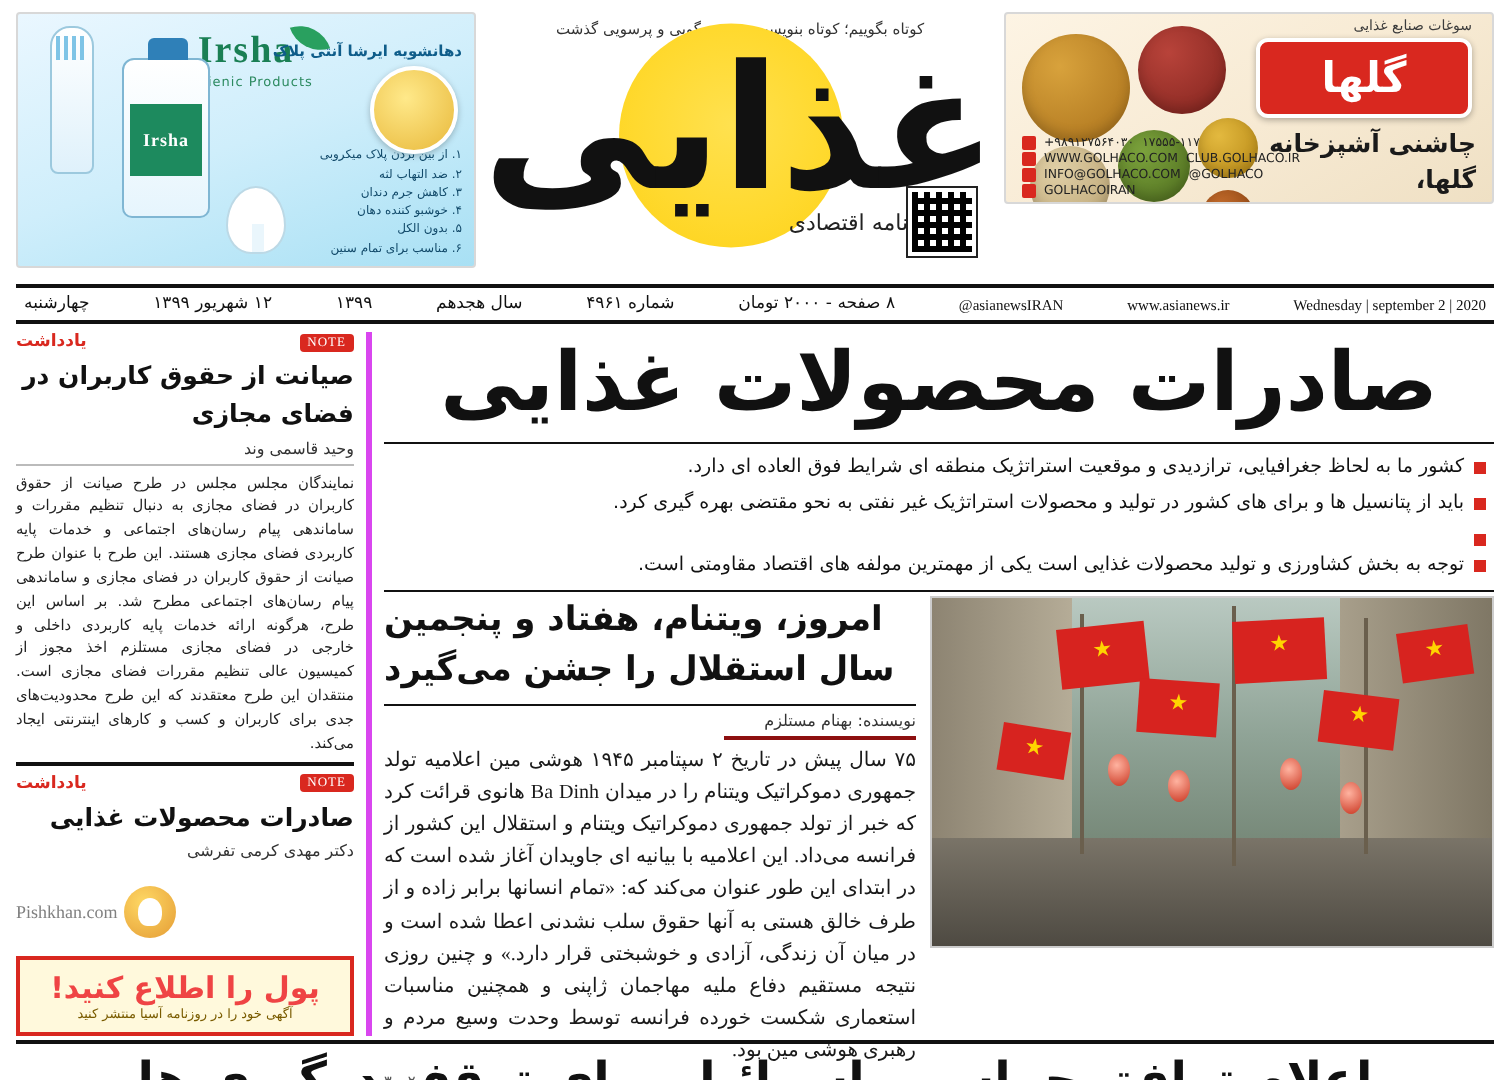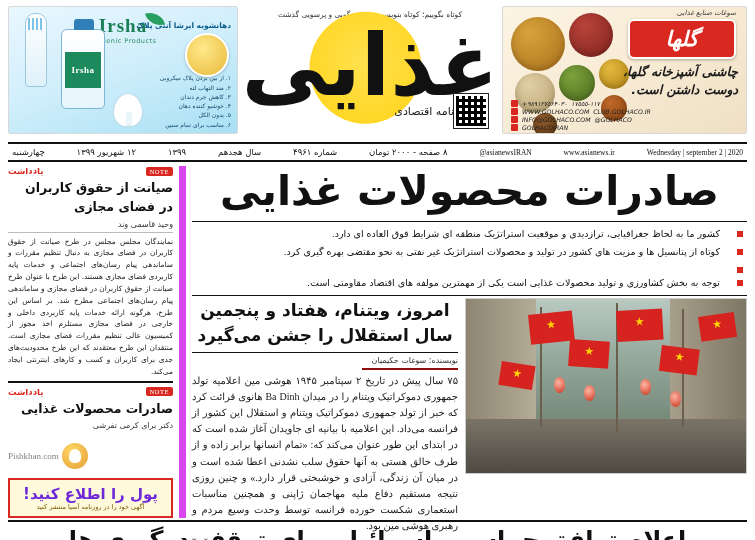--- a/index.html
+++ b/index.html
@@ -20,27 +20,26 @@
     position: relative;
     display: flex;
     flex-direction: row;
     height: 140px;
     padding: 6px 8px 0 8px;
     gap: 6px;
   }
 
   
   .ad-golha {
-    width: 245px; height: 128px;
+    width: 245px; height: 96px;
     border: 1px solid #d8d8d8;
     background: linear-gradient(150deg,#fdf4e4 0%, #f7ead3 55%, #efe0c4 100%);
     position: relative;
     overflow: hidden;
     border-radius: 2px;
-    font-style: italic;
   }
   .ad-golha .bowl {
     position: absolute;
     border-radius: 50%;
     box-shadow: inset 0 -3px 6px rgba(0,0,0,.18);
   }
   .ag-b1 { width: 54px; height: 54px; left: 8px; top: 10px; background: radial-gradient(circle at 35% 30%, #d8a23c, #a9701a); }
   .ag-b2 { width: 44px; height: 44px; left: 66px; top: 6px;  background: radial-gradient(circle at 35% 30%, #b8433a, #80231d); }
   .ag-b3 { width: 40px; height: 40px; left: 12px; top: 66px; background: radial-gradient(circle at 35% 30%, #e0cfa6, #b9a271); }
   .ag-b4 { width: 36px; height: 36px; left: 56px; top: 58px; background: radial-gradient(circle at 35% 30%, #7ba23c, #4d6b1d); }
@@ -248,21 +247,21 @@
     padding: 2px 0 6px 0;
   }
 
   .bullets {
     border-top: 1px solid #111;
     border-bottom: 1px solid #111;
     padding: 5px 4px 5px 4px;
     display: flex; flex-direction: column; gap: 3px;
   }
   .bullet {
-    display: flex; align-items: flex-start; gap: 17px;
+    display: flex; align-items: flex-start; gap: 5px;
     font-size: 9.5px; line-height: 1.55; color: #111;
     text-align: right;
   }
   .bullet .sq { width: 6px; height: 6px; background: #d9281f; margin-top: 4px; flex: 0 0 auto; }
 
   .page-ref {
     text-align: left;
     font-size: 7.5px;
     color: #555;
     padding: 2px 2px 4px 2px;
@@ -298,21 +297,21 @@
     background: radial-gradient(circle at 40% 35%, #ffb3a0, #c9341f);
   }
   .photo .pole { position: absolute; width: 2px; background: #6a5f4d; }
 
   .mid-text {
     flex: 1;
     display: flex; flex-direction: column;
   }
   .mid-head {
     font-size: 17px; font-weight: bold; color: #111;
-    line-height: 1.45; text-align: center;
+    line-height: 1.45; text-align: left;
     padding-bottom: 4px;
     border-bottom: 1px solid #111;
   }
   .byline {
     font-size: 8px; color: #333; text-align: right; padding: 3px 0 3px 0;
   }
   .mid-body {
     font-size: 10px; line-height: 1.62; color: #1a1a1a;
     text-align: justify;
     flex: 1;
@@ -327,21 +326,21 @@
     position: relative;
     background: #c8181a;
     border: 1px solid #8d0f10;
     overflow: hidden;
   }
 
   
   .col-side {
     width: 178px;
     display: flex; flex-direction: column;
-    border-right: 7px solid #d946ef;
+    border-right: 3px solid #d946ef;
     padding-right: 6px;
   }
   .kicker {
     display: flex; align-items: center; gap: 4px;
     justify-content: space-between;
     padding-bottom: 3px;
   }
   .kicker .tag {
     font-size: 8.5px; color: #d9281f; font-weight: bold;
   }
@@ -385,21 +384,21 @@
   }
   .wm-text { font-size: 9px; color: #6a6a6a; font-family: "Liberation Serif", serif; }
 
   .ad-pool {
     border: 2px solid #d9281f;
     background: #fff9dc;
     height: 48px;
     display: flex; align-items: center; justify-content: center;
     margin-top: auto;
   }
-  .ad-pool .t1 { font-size: 15px; font-weight: bold; color: #6d28d9; }
+  .ad-pool .t1 { font-size: 15px; font-weight: bold; color: #ef4444; }
   .ad-pool .t2 { font-size: 6.5px; color: #7a5c00; }
 
   
   .bottom {
     margin: 2px 8px 0 8px;
     border-top: 2px solid #111;
     padding-top: 3px;
   }
   .bottom-head {
     font-size: 24px; font-weight: bold; color: #111;
@@ -501,21 +500,21 @@
 
       <div class="lead-title">صادرات محصولات غذایی</div>
 
       <div class="bullets">
         <div class="bullet">
           <span class="sq"></span>
           <span>کشور ما به لحاظ جغرافیایی، ترازدیدی و موقعیت استراتژیک منطقه ای شرایط فوق العاده ای دارد.</span>
         </div>
         <div class="bullet">
           <span class="sq"></span>
-          <span>کوتاه از پتانسیل ها و مزیت های کشور در تولید و محصولات استراتژیک غیر نفتی به نحو مقتضی بهره گیری کرد.</span>
+          <span>باید از پتانسیل ها و برای های کشور در تولید و محصولات استراتژیک غیر نفتی به نحو مقتضی بهره گیری کرد.</span>
         </div>
         <div class="bullet">
           <span class="sq"></span>
         </div>
         <div class="bullet">
           <span class="sq"></span>
           <span>توجه به بخش کشاورزی و تولید محصولات غذایی است یکی از مهمترین مولفه های اقتصاد مقاومتی است.</span>
         </div>
       </div>
 
@@ -555,21 +554,21 @@
           <div class="lantern" style="left:118px;top:86px;"></div>
           <div class="lantern" style="left:174px;top:80px;"></div>
           <div class="lantern" style="left:204px;top:92px;"></div>
         </div>
 
         <div class="mid-text">
           <div class="mid-head">
             <div>امروز، ویتنام، هفتاد و پنجمین</div>
             <div>سال استقلال را جشن می‌گیرد</div>
           </div>
-          <div class="byline">نویسنده: سوغات حکیمیان</div>
+          <div class="byline">نویسنده: بهنام مستلزم</div>
 
           <div class="vn-stamp">
             
             
             
             
           </div>
 
           <div class="mid-body">۷۵ سال پیش در تاریخ ۲ سپتامبر ۱۹۴۵ هوشی مین اعلامیه تولد جمهوری دموکراتیک ویتنام را در میدان Ba Dinh هانوی قرائت کرد که خبر از تولد جمهوری دموکراتیک ویتنام و استقلال این کشور از فرانسه می‌داد. این اعلامیه با بیانیه ای جاویدان آغاز شده است که در ابتدای این طور عنوان می‌کند که: «تمام انسانها برابر زاده و از طرف خالق هستی به آنها حقوق سلب نشدنی اعطا شده است و در میان آن زندگی، آزادی و خوشبختی قرار دارد.» و چنین روزی نتیجه مستقیم دفاع ملیه مهاجمان ژاپنی و همچنین مناسبات استعماری شکست خورده فرانسه توسط وحدت وسیع مردم و رهبری هوشی مین بود.</div>
           <div class="mid-ref">صفحه ۲ و ۳</div>
@@ -587,21 +586,21 @@
       <div class="side-sub">وحید قاسمی وند</div>
       <div class="side-body">نمایندگان مجلس مجلس در طرح صیانت از حقوق کاربران در فضای مجازی به دنبال تنظیم مقررات و ساماندهی پیام رسان‌های اجتماعی و خدمات پایه کاربردی فضای مجازی هستند. این طرح با عنوان طرح صیانت از حقوق کاربران در فضای مجازی و ساماندهی پیام رسان‌های اجتماعی مطرح شد. بر اساس این طرح، هرگونه ارائه خدمات پایه کاربردی داخلی و خارجی در فضای مجازی مستلزم اخذ مجوز از کمیسیون عالی تنظیم مقررات فضای مجازی است. منتقدان این طرح معتقدند که این طرح محدودیت‌های جدی برای کاربران و کسب و کارهای اینترنتی ایجاد می‌کند.</div>
 
       <div class="side-rule"></div>
 
       <div class="kicker">
         <span class="note">NOTE</span>
         <span class="tag">یادداشت</span>
       </div>
       <div class="side-head">صادرات محصولات غذایی</div>
-      <div class="side-sub">دکتر برای کرمی تفرشی</div>
+      <div class="side-sub">دکتر مهدی کرمی تفرشی</div>
 
       <div class="watermark">
         <div class="wm-logo">
           <span class="wm-circle"></span>
           <span class="wm-text">Pishkhan.com</span>
         </div>
       </div>
 
       <div class="ad-pool">
         <div style="text-align:center;">

